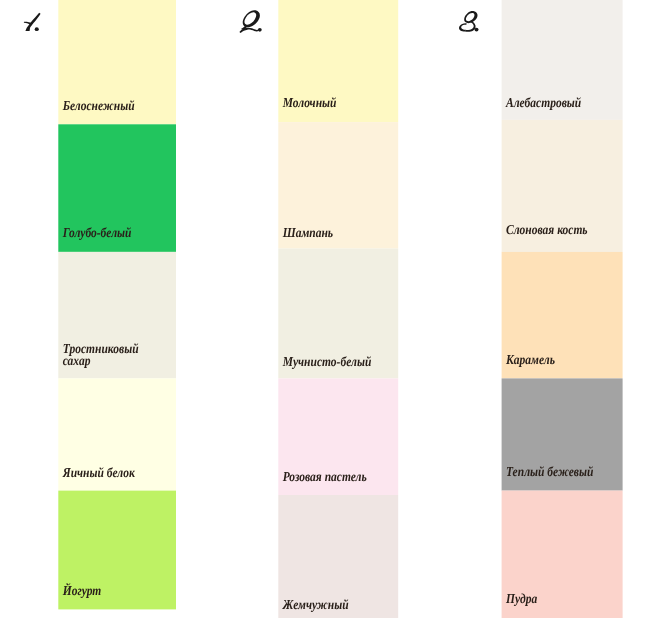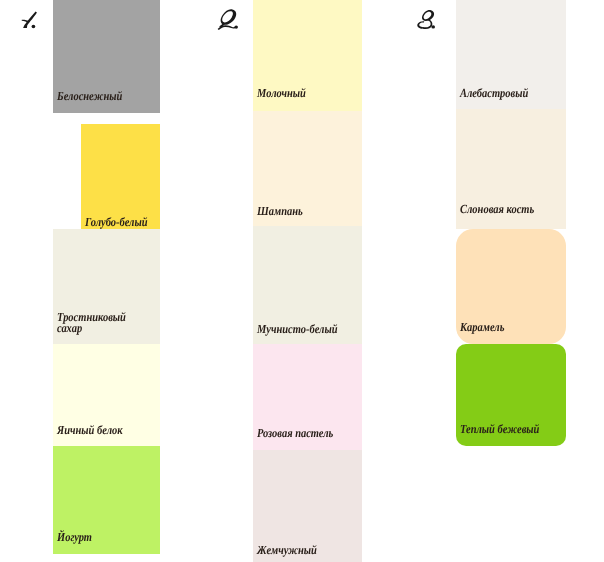--- a/index.html
+++ b/index.html
@@ -23,24 +23,24 @@
 </head>
 <body>
 
 <div class="board">
 
   <div class="num" style="left:22px;top:8px;">1.</div>
   <div class="num" style="left:217px;top:8px;">2.</div>
   <div class="num" style="left:417px;top:8px;">3.</div>
 
   <div class="col" style="left:53px;top:0px;width:107px;height:562px;">
-    <div class="band" style="top: 0px; height: 113px; background-color: #a3a3a3;">
+    <div class="band" style="top: 0px; height: 113px; background-color: #fef9c3;">
       <div class="label" style="bottom:12px;">Белоснежный</div>
     </div>
-    <div class="band" style="top: 124px; height: 116px; background-color: #fde047; margin-left: 28px;">
+    <div class="band" style="top: 113px; height: 116px; background-color: #22c55e;">
       <div class="label" style="bottom:12.5px;">Голубо-белый</div>
     </div>
     <div class="band" style="top: 229px; height: 115px; background-color: rgb(241, 239, 226); text-decoration: underline;">
       <div class="label two" style="bottom:11px;">Тростниковый сахар</div>
     </div>
     <div class="band" style="top: 344px; height: 102px; background-color: rgb(255, 255, 228);">
       <div class="label" style="bottom:10.9px;">Яичный белок</div>
     </div>
     <div class="band" style="top: 446px; height: 108px; background-color: #bef264;">
       <div class="label" style="bottom:11.9px;">Йогурт</div>
@@ -65,25 +65,28 @@
     </div>
   </div>
 
   <div class="col" style="left:444px;top:0px;width:110px;height:562px;margin-left:12px;">
     <div class="band" style="top: 0px; height: 109px; background-color: rgb(242, 239, 235);">
       <div class="label" style="bottom:10.7px;">Алебастровый</div>
     </div>
     <div class="band" style="top: 109px; height: 120px; background-color: rgb(247, 239, 224); padding-left: 28px;">
       <div class="label" style="bottom:14.7px;">Слоновая кость</div>
     </div>
-    <div class="band" style="top: 229px; height: 115px; background-color: rgb(254, 225, 184); border-radius: 17px;">
+    <div class="band" style="top: 229px; height: 115px; background-color: rgb(254, 225, 184);">
       <div class="label" style="bottom:12px;">Карамель</div>
     </div>
-    <div class="band" style="top: 344px; height: 102px; background-color: #84cc16; border-radius: 10px;">
+    <div class="band" style="top: 344px; height: 102px; background-color: #a3a3a3;">
       <div class="label" style="bottom:11.8px;">Теплый бежевый</div>
+    </div>
+    <div class="band" style="top: 446px; height: 116px; background-color: rgb(251, 211, 203);">
+      <div class="label" style="bottom:12.8px;">Пудра</div>
     </div>
   </div>
 
   <svg class="numsvg" viewBox="0 0 604 562">
     <g fill="#1a1a1a">
       <path d="M35.6,11.6 C33.9,13.6 30.5,17.4 27.9,20.4 C26.2,22.5 24.9,24.3 24.2,25.5
                L23.1,28.1 L26.9,28.1 L27.3,25.2 C28.3,23.7 30.2,21.3 32.1,19.2
                C34.0,16.8 36.0,14.1 36.9,12.5 Z"></path>
       <path d="M21.7,20.7 C24.3,20.9 26.6,21.8 28.5,23.1 L29.8,21.4
                C27.6,20.3 24.6,19.7 21.8,19.8 Z"></path>

